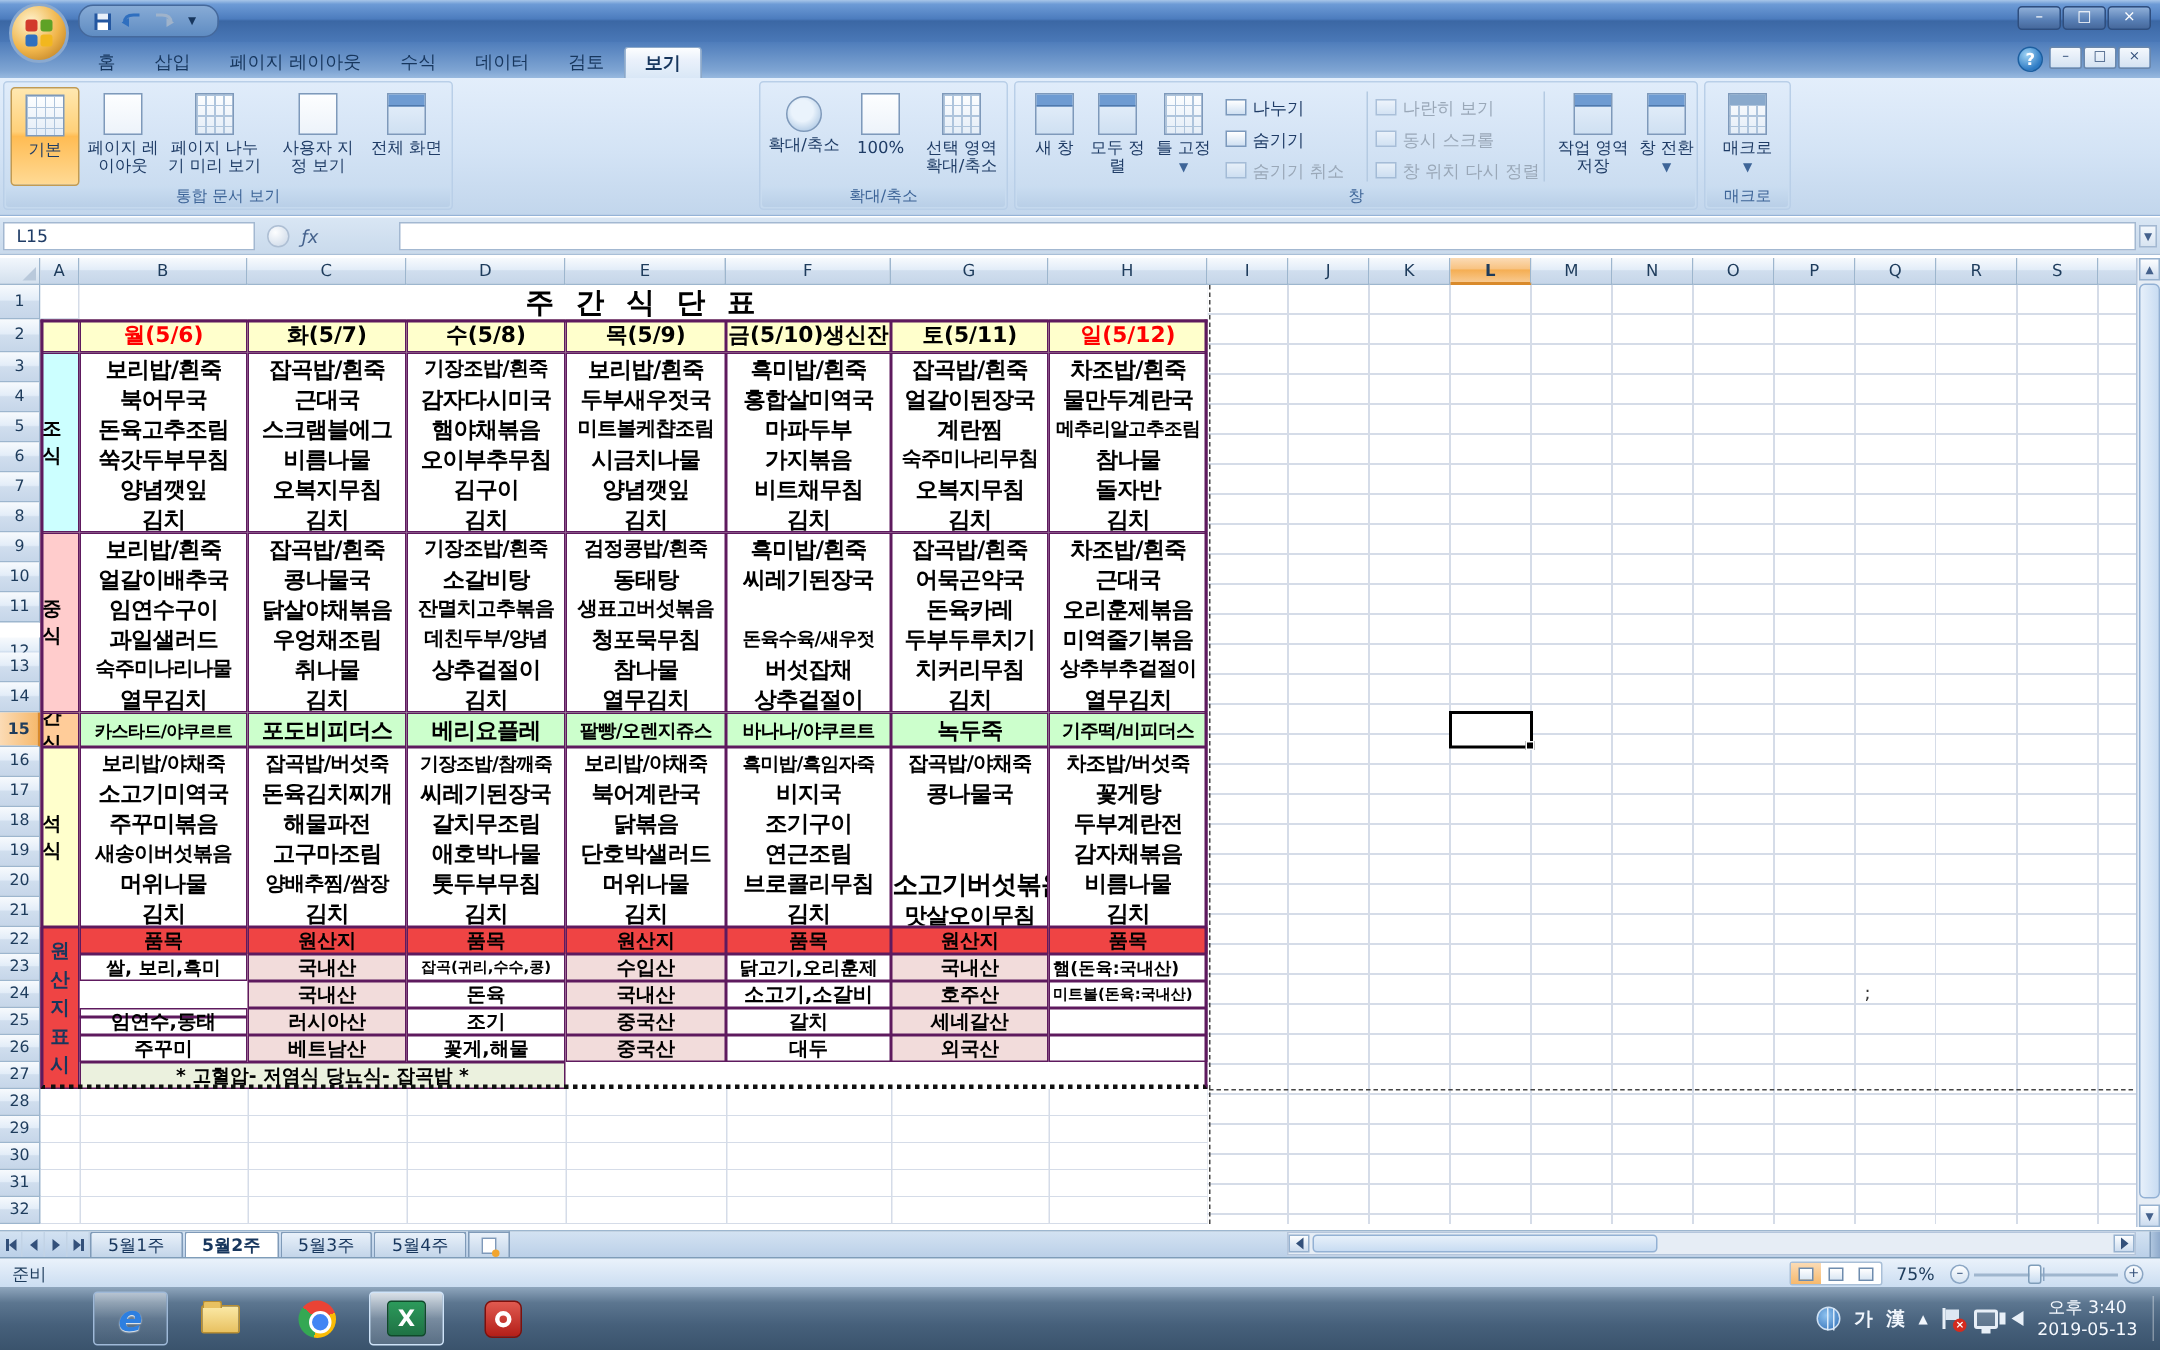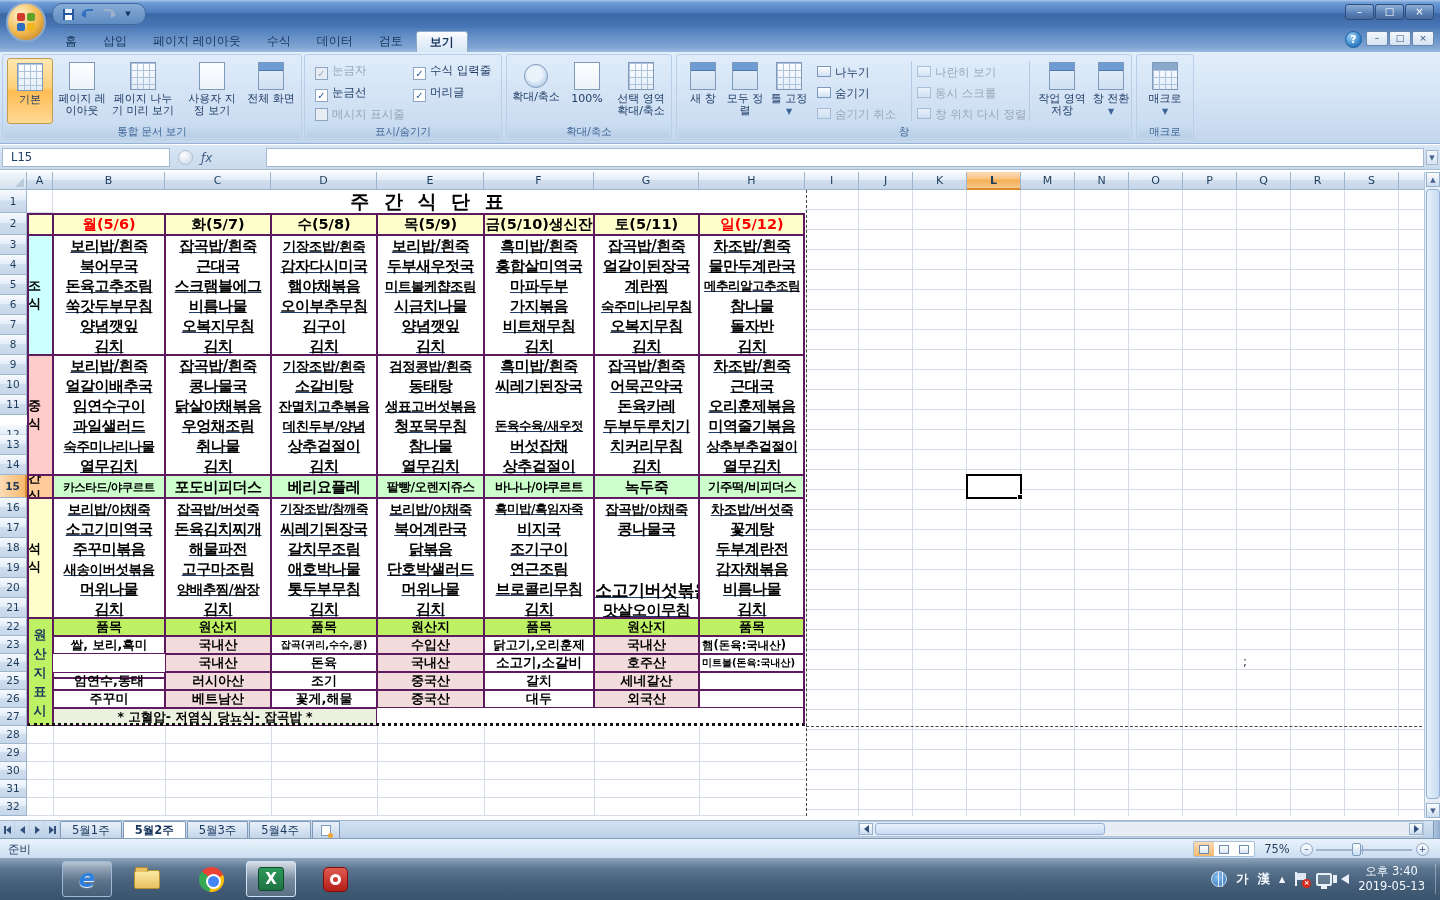--- a/index.html
+++ b/index.html
@@ -95,26 +95,26 @@
 
   
   .sheet{position:absolute;left:27px;top:190px;display:grid;background:#fff;
     grid-template-columns:26px 112px 106px 106px 107px 110px 105px 106px;
     grid-template-rows:23px 22px repeat(12,20px) 23px repeat(6,20px) repeat(6,18px);}
   .cell{border:1px solid #5E1A5E;overflow:hidden;}
   .plain{border:none;border-right:1px solid #D5DCE8;border-bottom:1px solid #D5DCE8;}
   .titlecell{border:none;display:flex;align-items:center;justify-content:center;
     font-size:19px;font-weight:bold;color:#000;letter-spacing:4px;}
   .bgY{background:#FFFFCC;} .bgC{background:#CCFFFF;} .bgP{background:#FFCCCC;} .bgPeach{background:#FFCC99;}
-  .bgG{background:#CCFFCC;} .bgBlue{background:#bef264;} .bgPink{background:#F2DCDB;} .bgNote{background:#EBF1DE;}
+  .bgG{background:#CCFFCC;} .bgBlue{background:#ef4444;} .bgPink{background:#F2DCDB;} .bgNote{background:#EBF1DE;}
   .dayhdr{font-weight:bold;font-size:14.5px;line-height:20px;text-align:center;white-space:normal;color:#000;}
   .dayhdr.red{color:#FF0000;}
   .seclab{display:flex;align-items:center;justify-content:center;font-weight:bold;font-size:13px;color:#000;padding:0;}
   .vtext{width:16px;line-height:19px;word-break:break-all;text-align:center;font-weight:bold;font-size:13px;color:#17365D;}
-  .meal{padding-top:0;text-decoration:underline;}
+  .meal{padding-top:0;}
   .ml{display:block;height:20px;line-height:20px;text-align:center;font-weight:bold;font-size:15px;color:#000;
     white-space:nowrap;letter-spacing:-0.5px;font-style:normal;}
   .snk{display:flex;align-items:center;justify-content:center;}
   .org{display:flex;align-items:center;justify-content:center;font-weight:bold;font-size:13px;color:#000;white-space:nowrap;}
   .org.left{justify-content:flex-start;padding-left:2px;}
   .note{display:flex;align-items:center;justify-content:center;font-weight:bold;font-size:12.5px;color:#000;white-space:nowrap;}
   .outline{position:absolute;left:27px;top:213px;width:778px;height:513px;border:2px solid #5E1A5E;
     border-bottom:3px dotted #111;pointer-events:none;}
   .vbreak{position:absolute;left:806px;top:190px;height:626px;width:0;border-left:1px dashed #444;pointer-events:none;}
   .hbreak{position:absolute;left:806px;top:726px;width:626px;height:0;border-top:1px dashed #444;pointer-events:none;}
@@ -257,28 +257,20 @@
 
   <div class="ribbon">
     <div class="rgroup" style="left:2px;width:300px;">
       <div class="bigbtn selected" style="left:4px;width:46px;"><div class="bicon"></div><span>기본</span></div>
       <div class="bigbtn" style="left:52px;width:54px;"><div class="bicon page"></div><span>페이지 레이아웃</span></div>
       <div class="bigbtn" style="left:108px;width:64px;"><div class="bicon"></div><span>페이지 나누기 미리 보기</span></div>
       <div class="bigbtn" style="left:180px;width:58px;"><div class="bicon page"></div><span>사용자 지정 보기</span></div>
       <div class="bigbtn" style="left:242px;width:52px;"><div class="bicon winic"></div><span>전체 화면</span></div>
       <div class="glabel">통합 문서 보기</div>
     </div>
-    <div class="rgroup" style="left:304px;width:198px;">
-      <div class="chk dis" style="left:10px;top:8px;"><span class="box">✓</span><span>눈금자</span></div>
-      <div class="chk" style="left:10px;top:30px;"><span class="box">✓</span><span>눈금선</span></div>
-      <div class="chk dis" style="left:10px;top:52px;"><span class="box"></span><span>메시지 표시줄</span></div>
-      <div class="chk" style="left:108px;top:8px;"><span class="box">✓</span><span>수식 입력줄</span></div>
-      <div class="chk" style="left:108px;top:30px;"><span class="box">✓</span><span>머리글</span></div>
-      <div class="glabel">표시/숨기기</div>
-    </div>
     <div class="rgroup" style="left:506px;width:166px;">
       <div class="bigbtn" style="left:2px;width:54px;"><div class="bicon zoomy"></div><span>확대/축소</span></div>
       <div class="bigbtn" style="left:58px;width:44px;"><div class="bicon page"></div><span>100%</span></div>
       <div class="bigbtn" style="left:104px;width:60px;"><div class="bicon"></div><span>선택 영역 확대/축소</span></div>
       <div class="glabel">확대/축소</div>
     </div>
     <div class="rgroup" style="left:676px;width:456px;">
       <div class="bigbtn" style="left:6px;width:40px;"><div class="bicon winic"></div><span>새 창</span></div>
       <div class="bigbtn" style="left:48px;width:40px;"><div class="bicon winic"></div><span>모두 정렬</span></div>
       <div class="bigbtn" style="left:90px;width:44px;"><div class="bicon"></div><span>틀 고정</span> <span class="dropcaret">▼</span></div>

